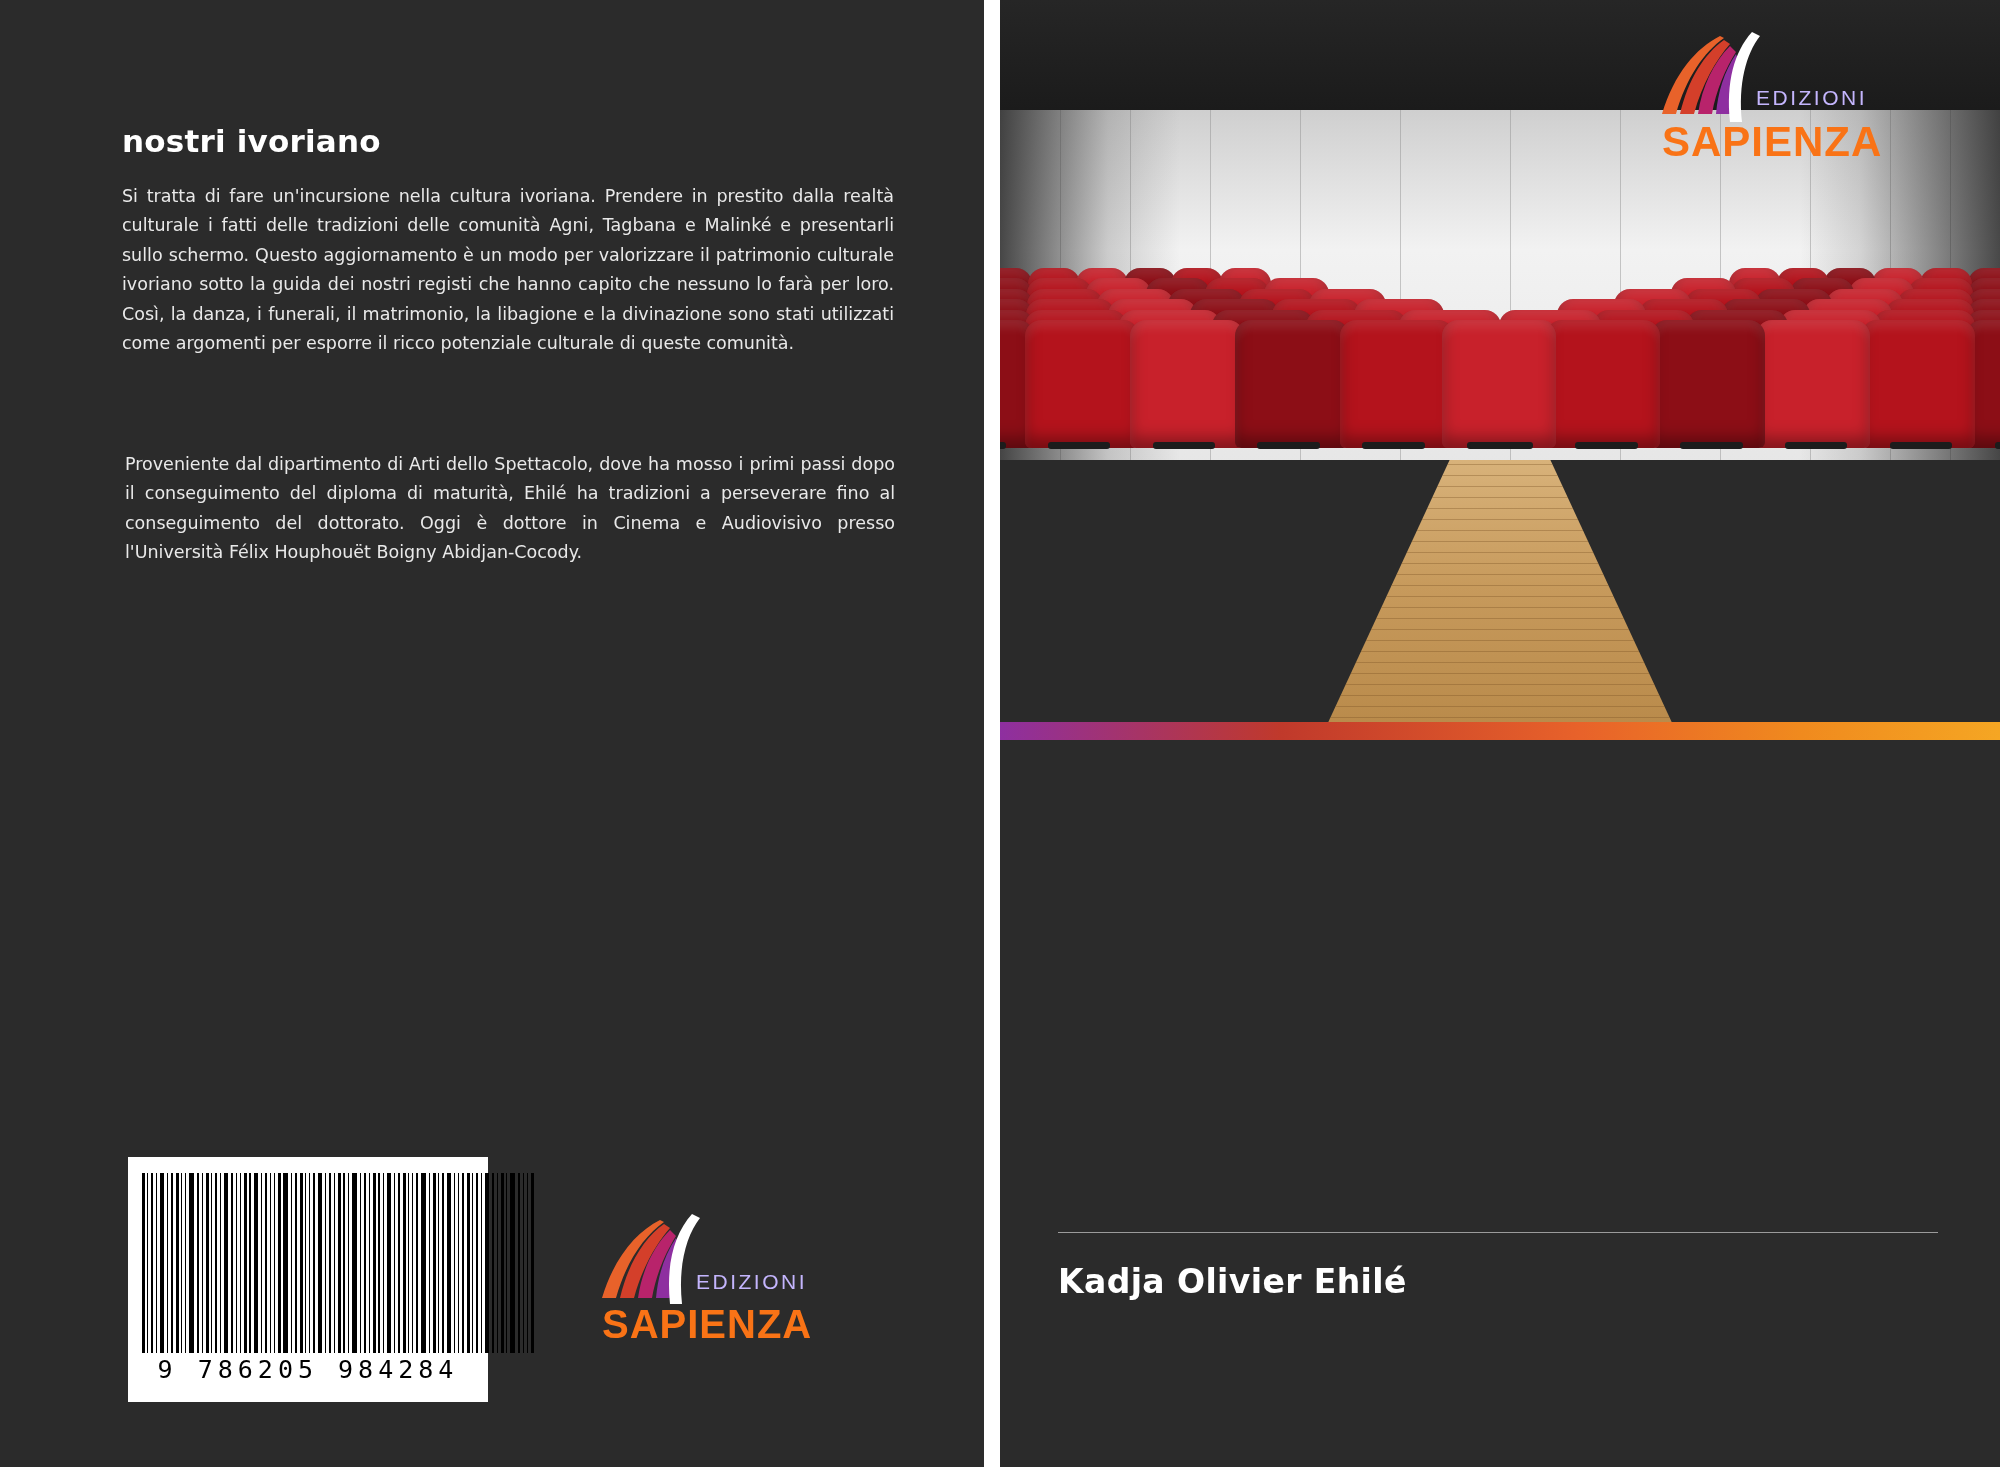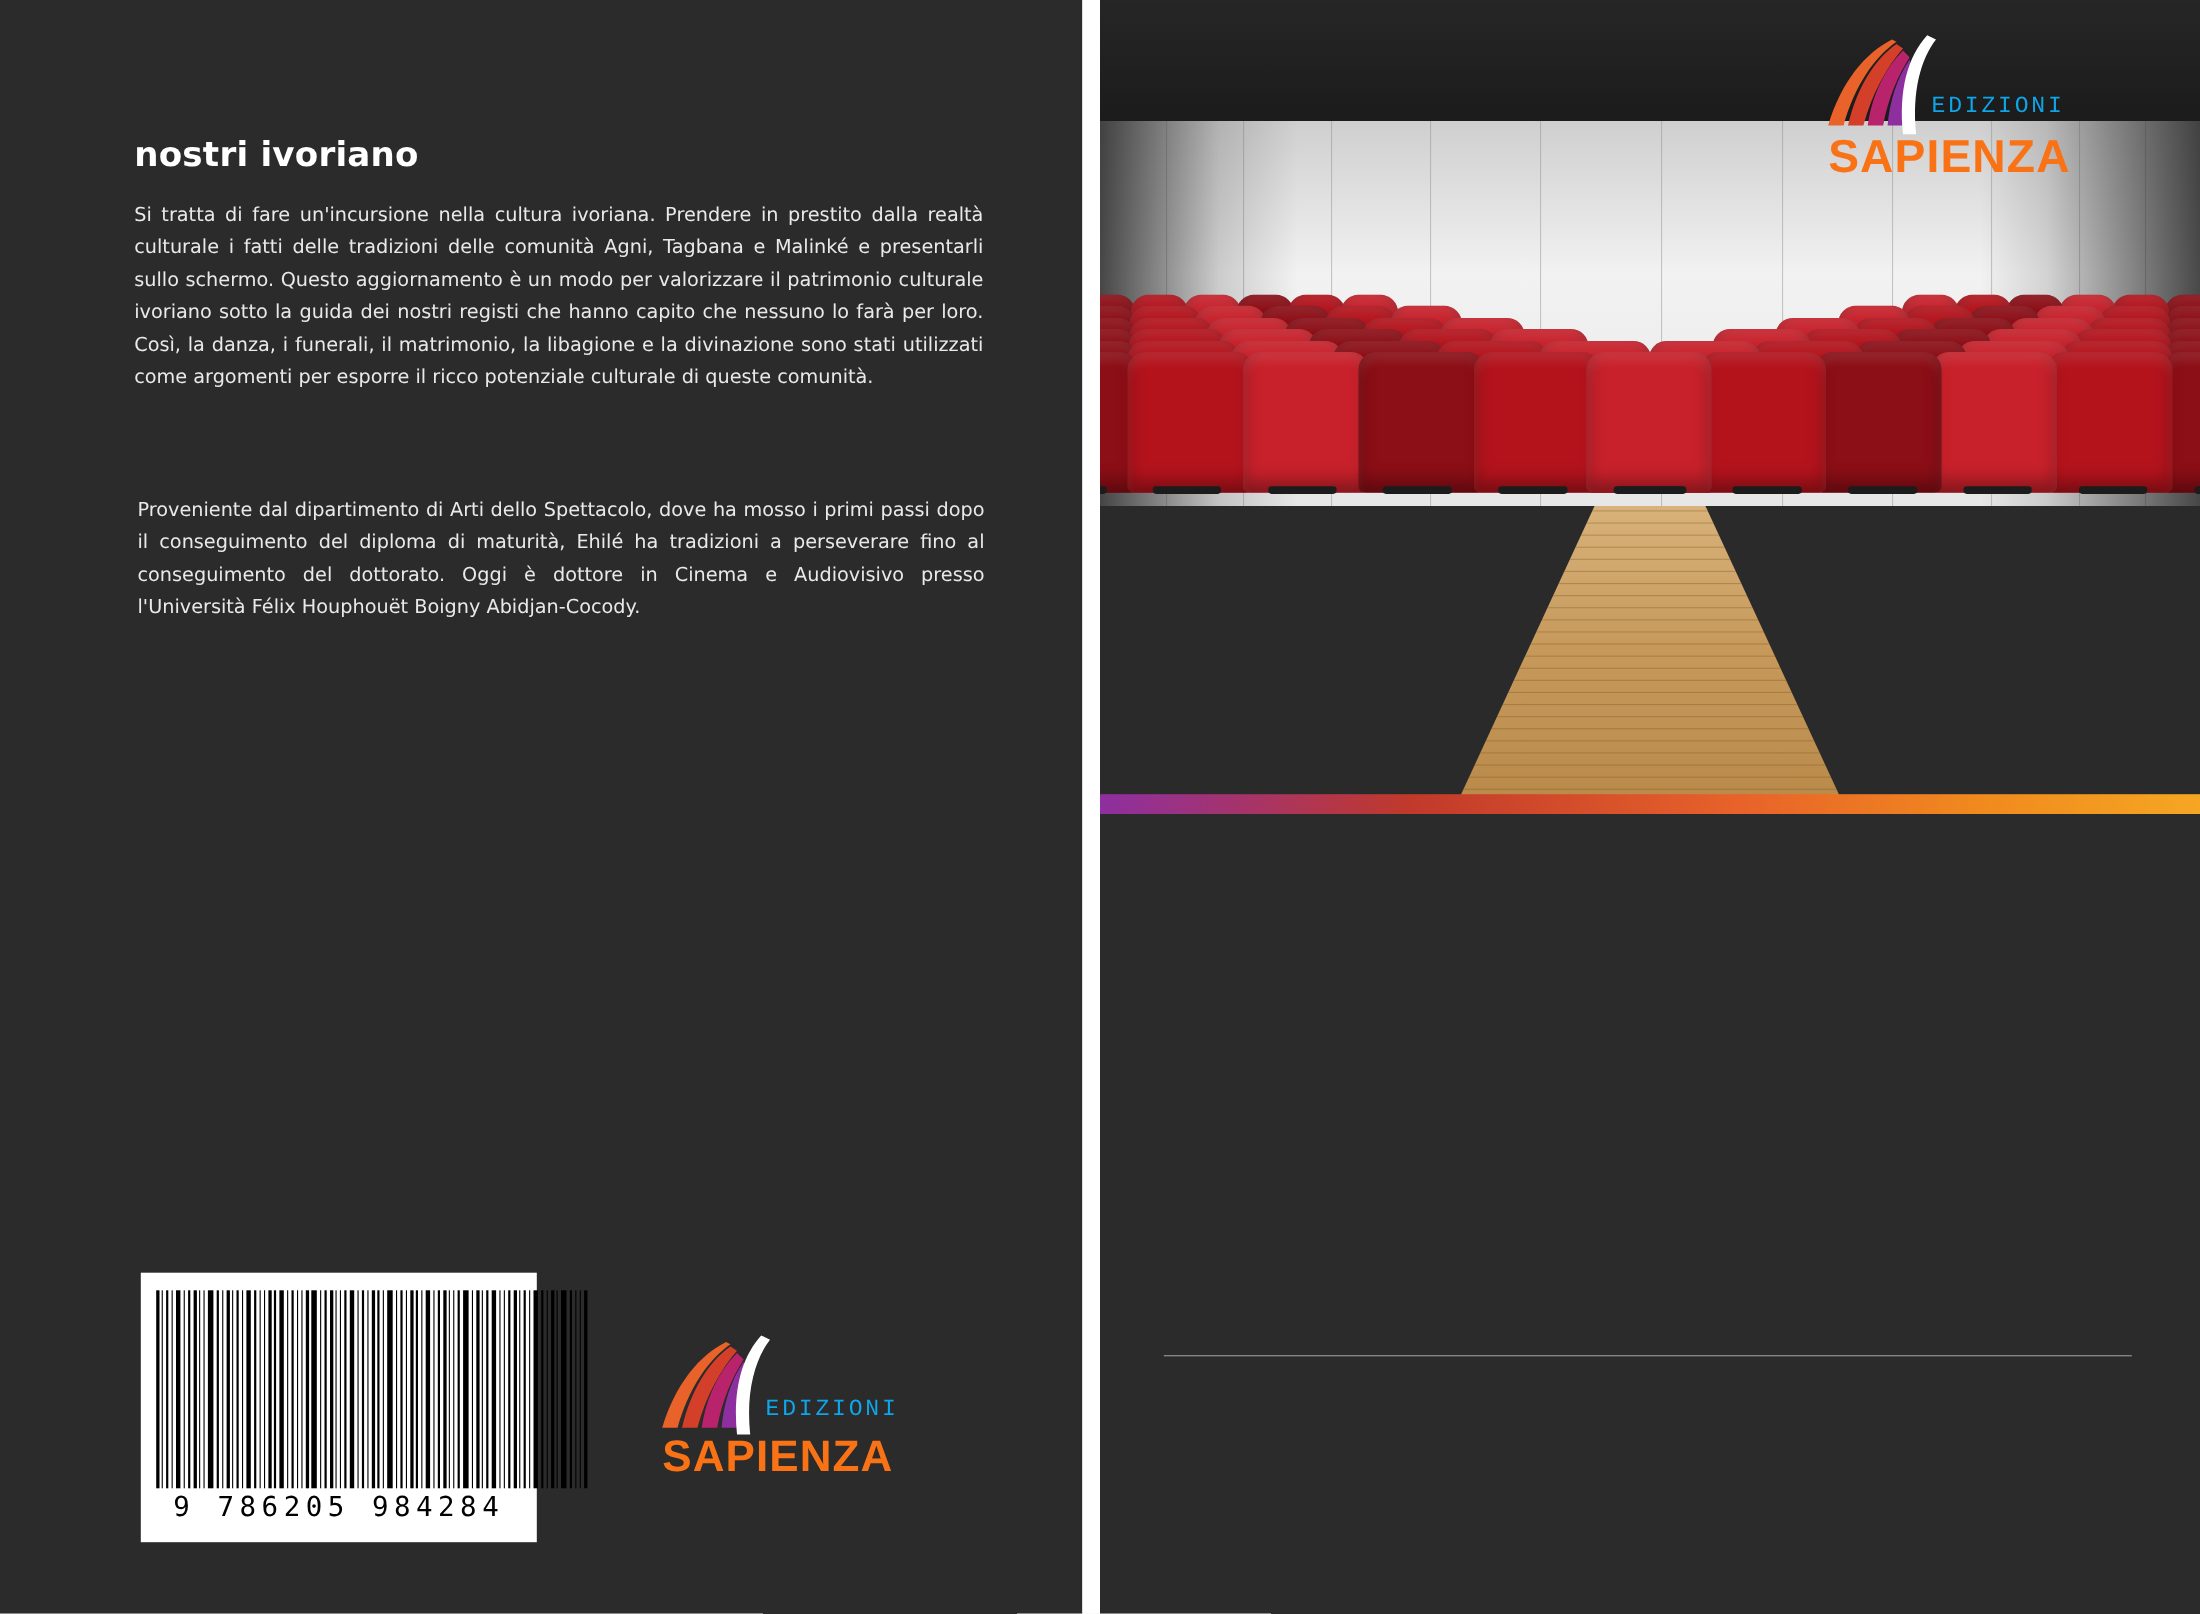--- a/index.html
+++ b/index.html
@@ -124,23 +124,23 @@
     width: 220px;
     height: 140px;
   }
 
   
   .logo-wrap { position: relative; }
   .logo-fan { position: absolute; }
   .logo-quill { position: absolute; }
   .logo-edizioni {
     position: absolute;
-    font-family: Liberation Mono, monospace;
+    font-family: Liberation Sans, sans-serif;
     letter-spacing: 2.5px;
-    color: #0ea5e9;
+    color: #c4b5fd;
   }
   .logo-sapienza {
     position: absolute;
     font-family: Liberation Sans, sans-serif;
     font-weight: bold;
     color: #f97316;
     letter-spacing: 1px;
   }
 
   
@@ -598,15 +598,16 @@
           <path d="M30 2 C12 22 4 52 8 92 L20 92 C16 54 24 24 38 6 Z" fill="#ffffff"></path>
         </svg>
         <div class="logo-edizioni" style="left:96px; top:56px; font-size:21px;">EDIZIONI</div>
         <div class="logo-sapienza" style="left:2px; top:88px; font-size:42px;">SAPIENZA</div>
       </div>
     </div>
 
 
     <div class="front-rule"></div>
 
+    <div class="front-author">Kadja Olivier Ehilé</div>
   </div>
 
 </div>
 
 </body></html>

